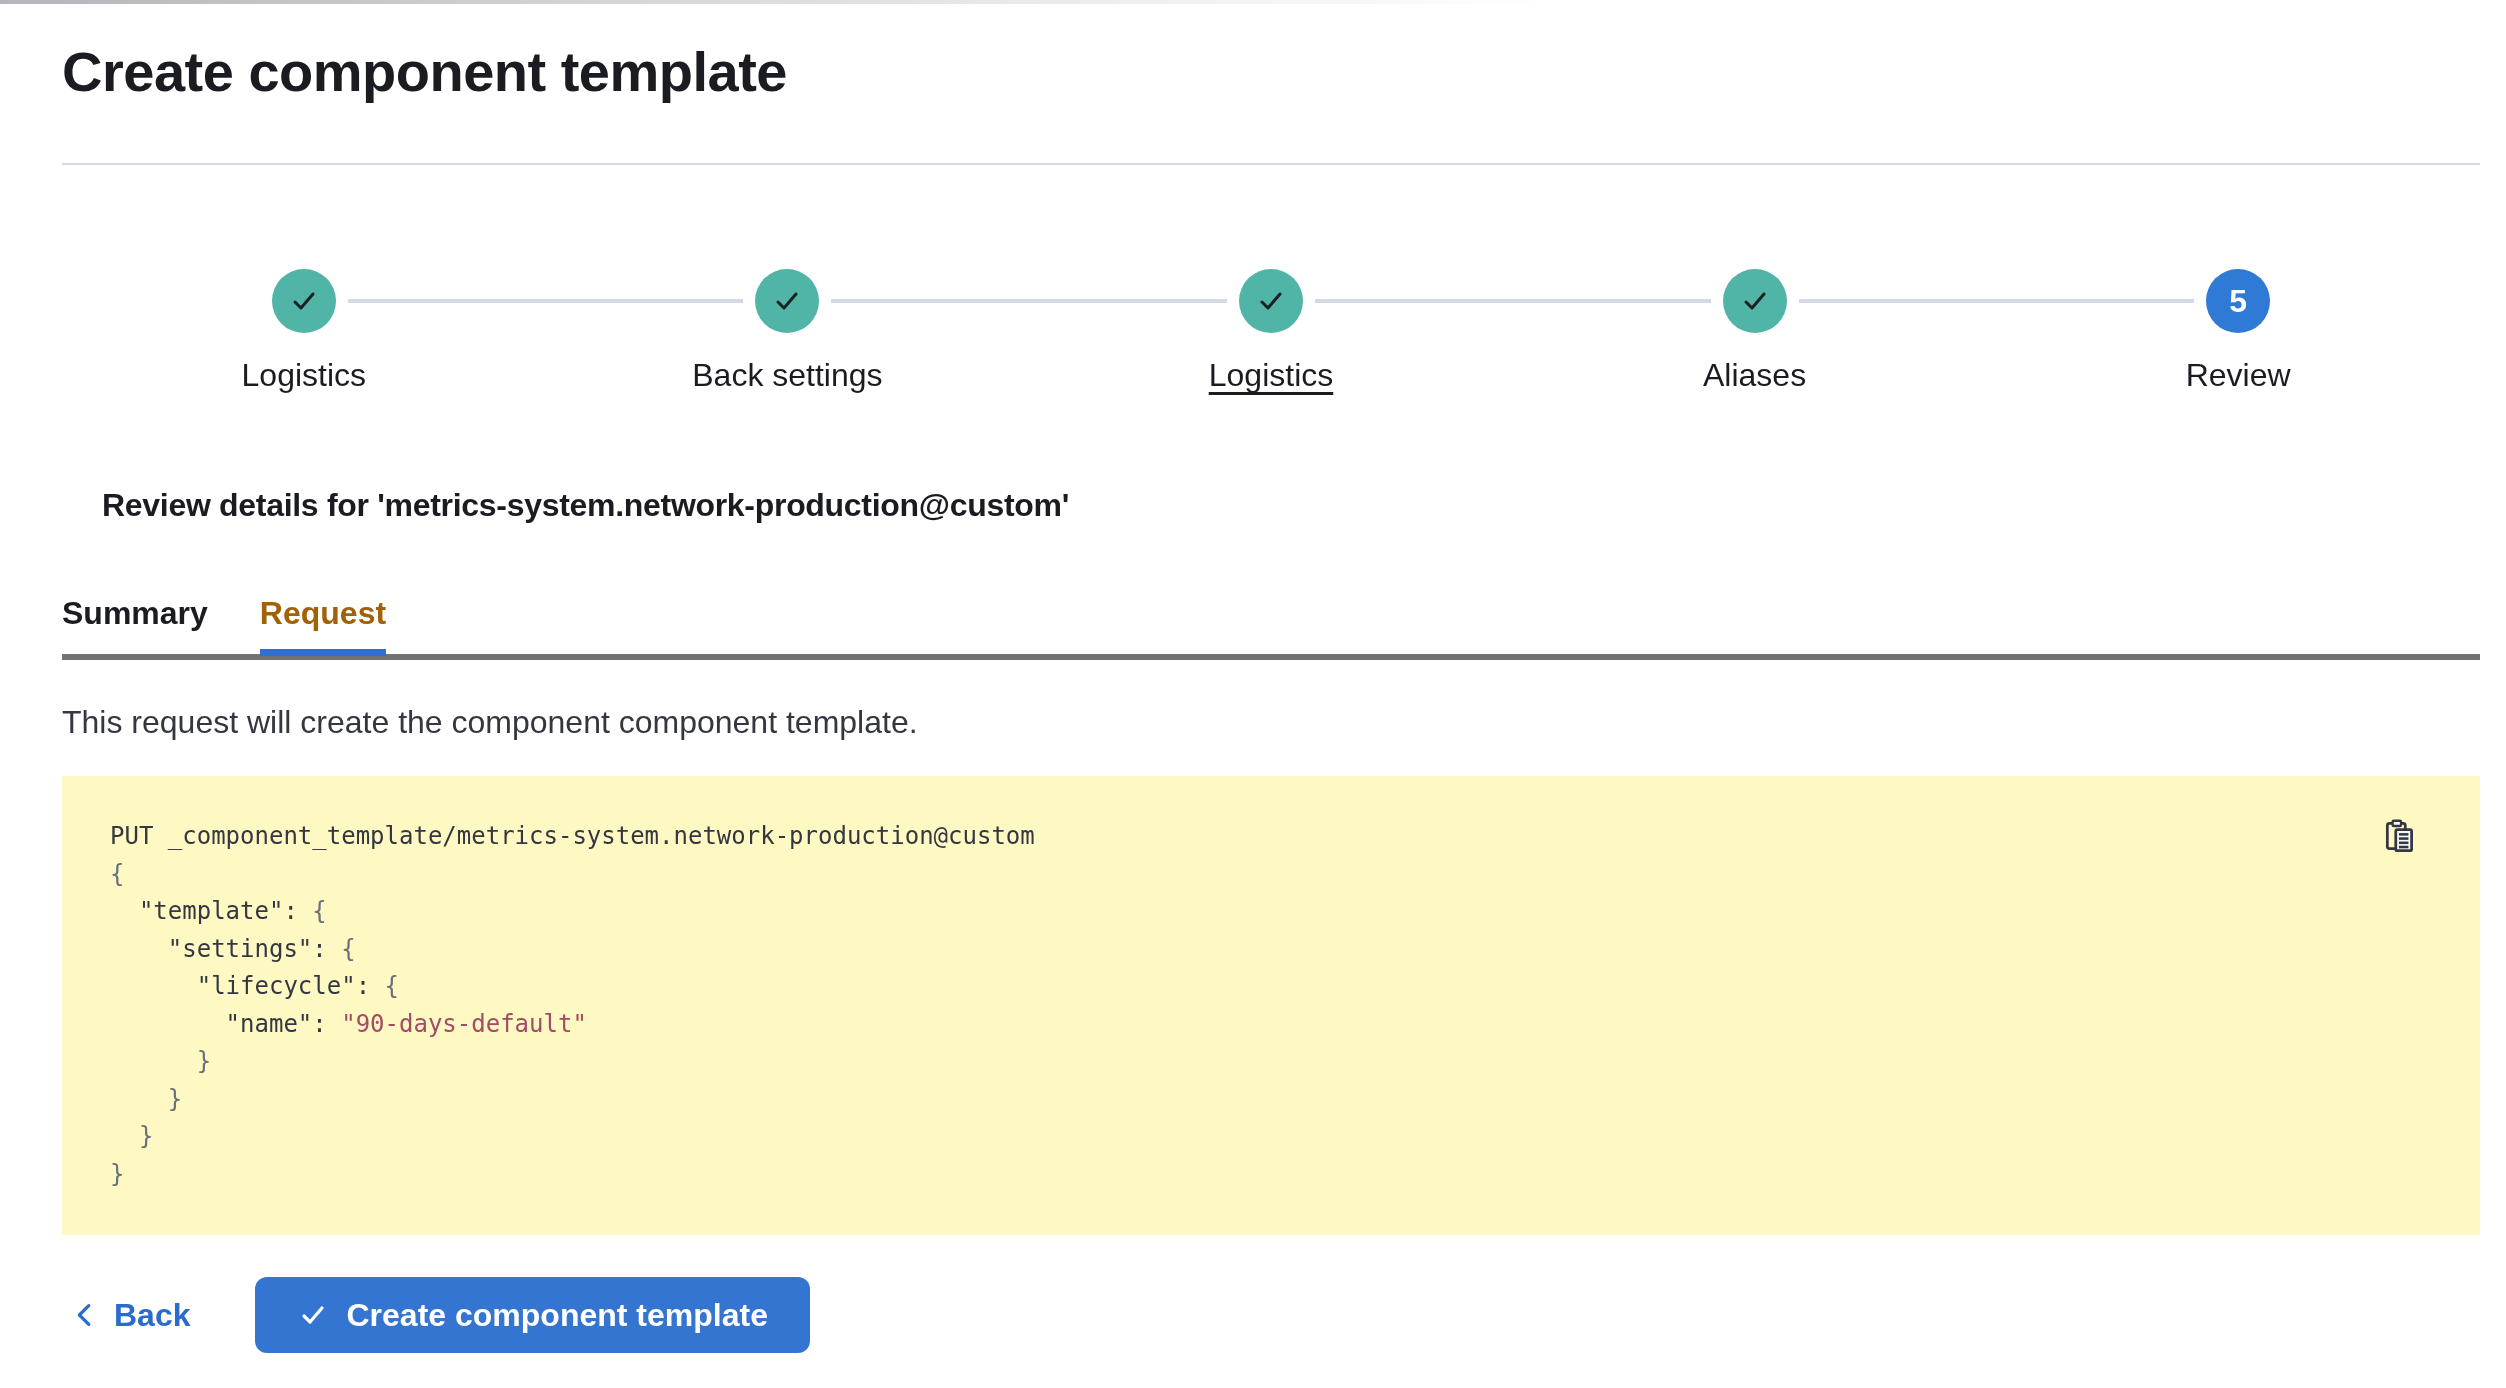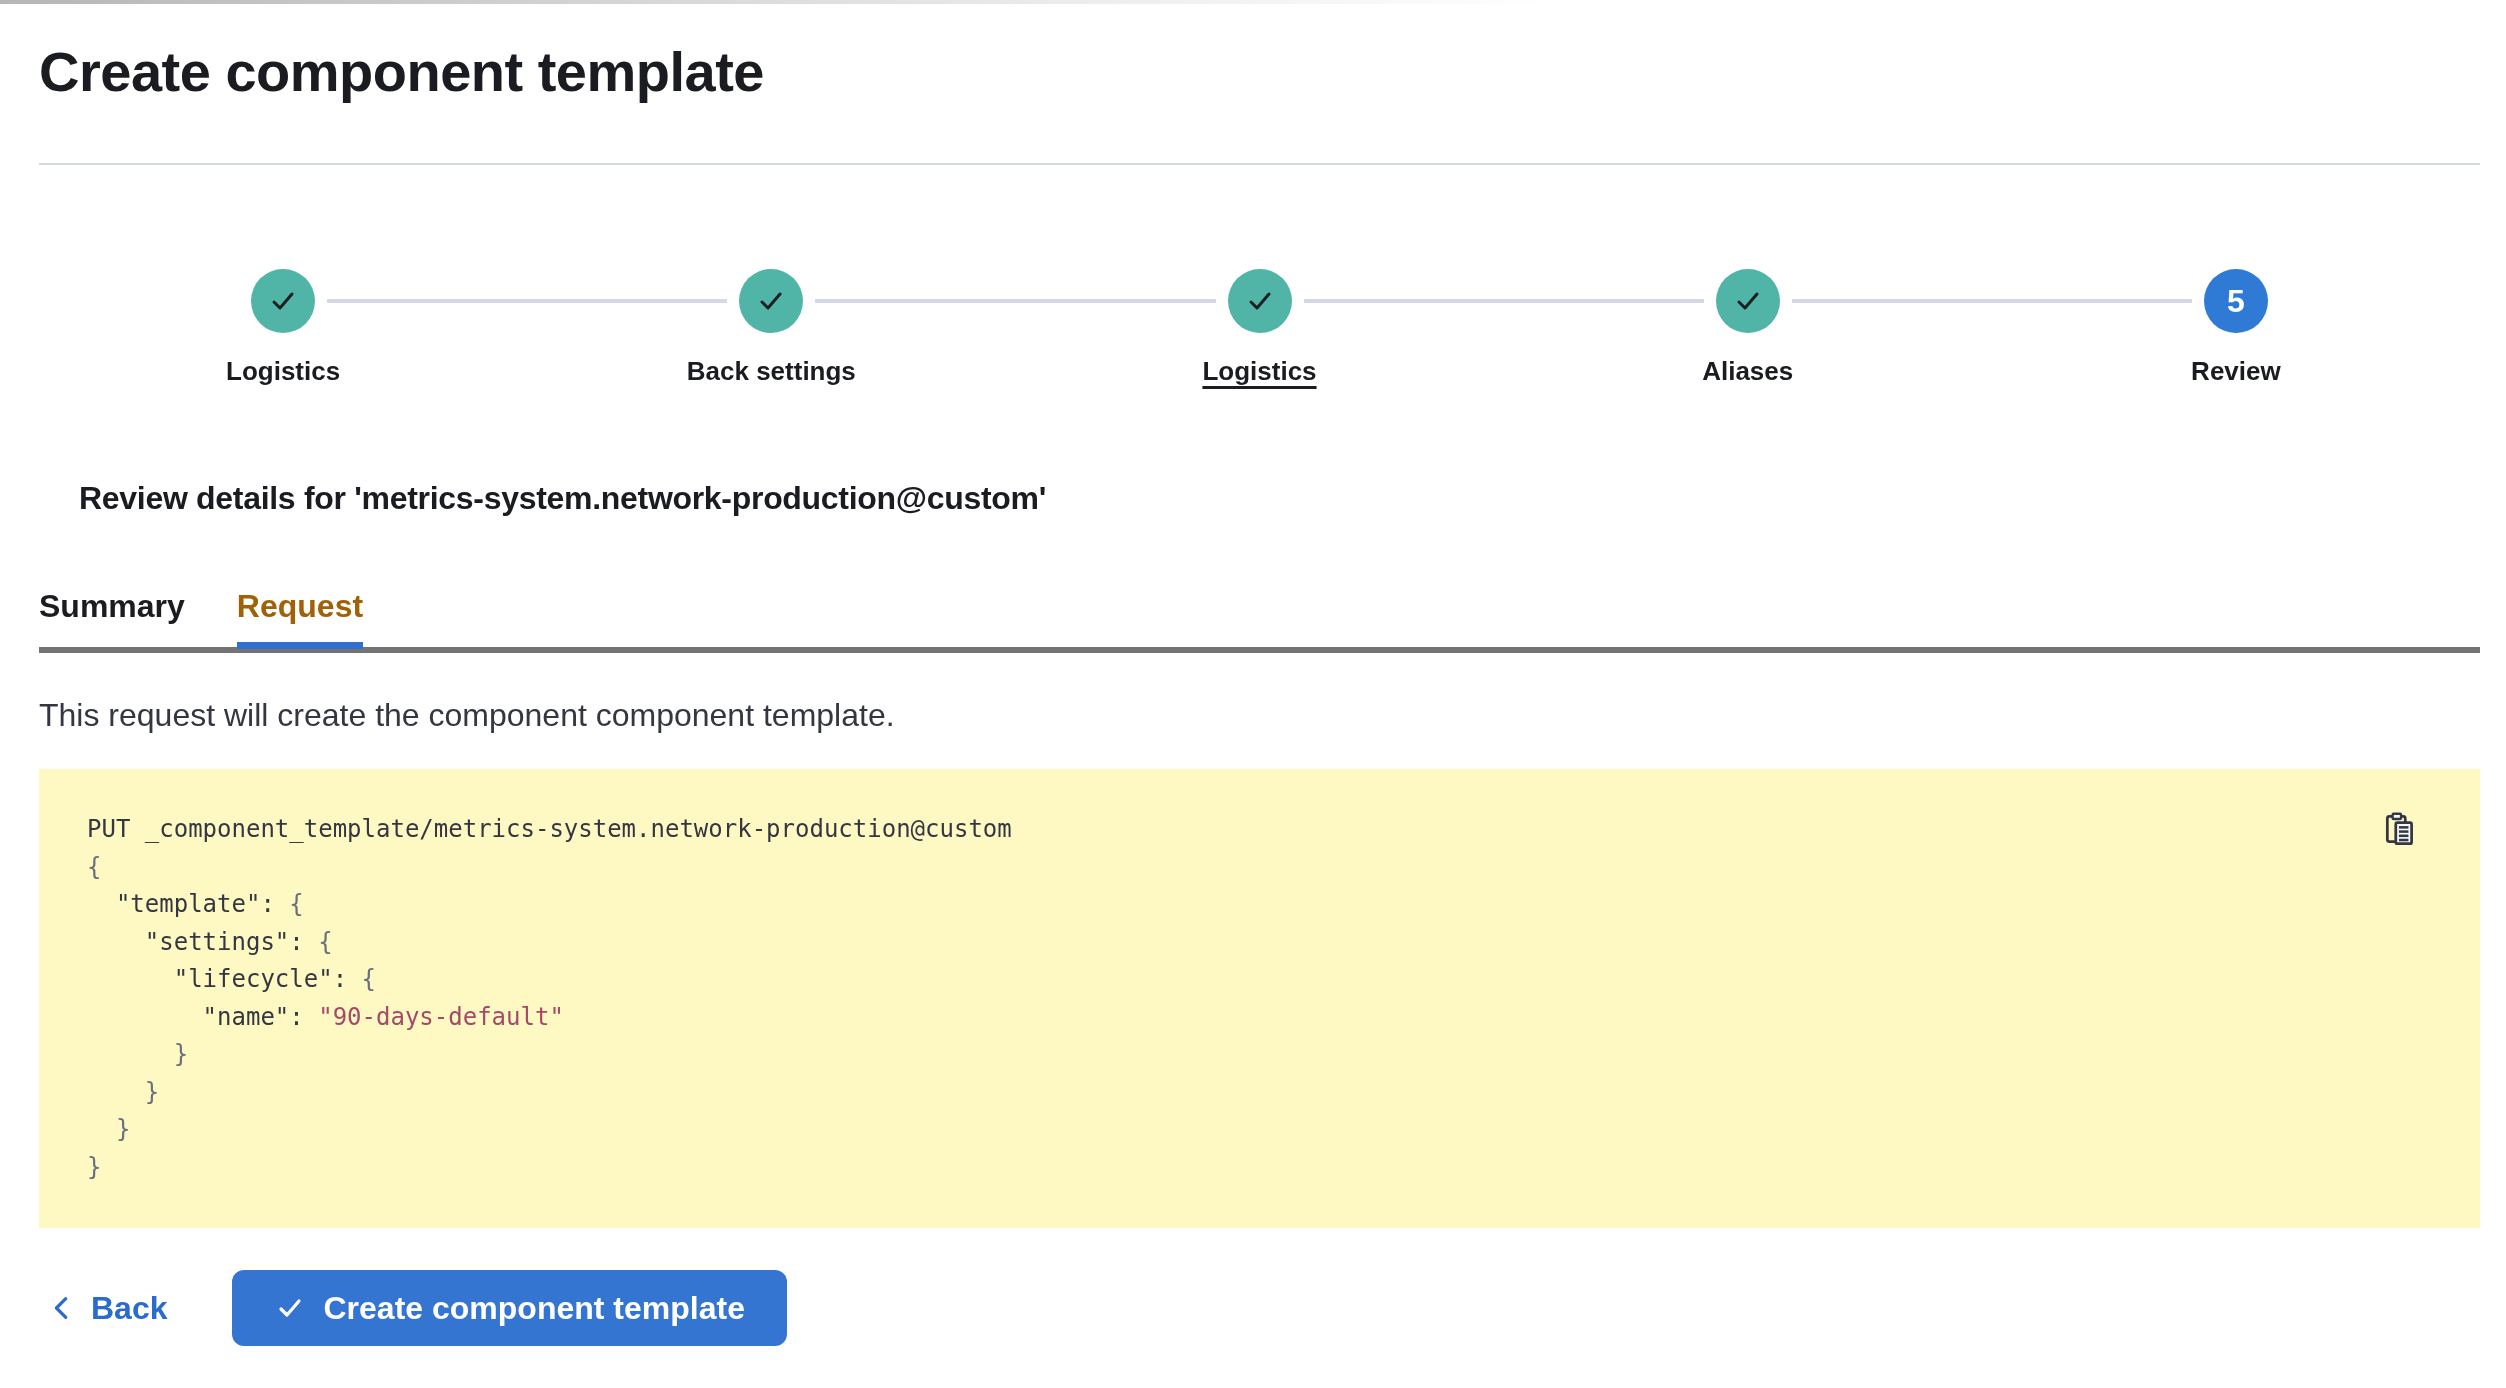--- a/index.html
+++ b/index.html
@@ -1,34 +1,34 @@
 <!DOCTYPE html>
 <html><head>
 <meta charset="utf-8">
 <style>
   * { margin:0; padding:0; box-sizing:border-box; }
   html,body { width:2506px; height:1388px; background:#fff; overflow:hidden;
     font-family:"Liberation Sans","DejaVu Sans",sans-serif; }
   .top-edge { position:absolute; top:0; left:0; width:100%; height:4px;
     background:linear-gradient(to right, rgba(45,45,55,.35), rgba(45,45,55,.08) 45%, rgba(45,45,55,0) 62%); }
-  .container { padding:38px 26px 0 39px; }
+  .container { padding:38px 26px 0 62px; }
 
   h1.page-title { font-size:56px; font-weight:700; color:#1a1c21; line-height:1.2; letter-spacing:-0.5px; }
   .title-rule { border:none; border-top:2px solid #d3dae6; margin-top:58px; }
 
   
   .stepper { display:flex; margin-top:104px; }
   .step { flex:1; display:flex; flex-direction:column; align-items:center; position:relative; cursor:pointer; }
   .step:not(:first-child)::before { content:""; position:absolute; top:30px; height:4px;
     background:#d3dae6; left:calc(-50% + 44px); width:calc(100% - 88px); }
   .step-circle { width:64px; height:64px; border-radius:50%; display:flex; align-items:center; justify-content:center; z-index:1; }
   .step-circle.done { background:#50b5a6; }
   .step-circle.current { background:#2e7ad5; }
   .step-num { color:#fff; font-size:32px; font-weight:600; }
-  .step-label { margin-top:24px; font-size:26px; font-weight:700; color:#1a1c21; line-height:1.15; }
+  .step-label { margin-top:24px; font-size:32px; font-weight:400; color:#1a1c21; line-height:1.15; }
   .step-label.underlined { text-decoration:underline; text-decoration-thickness:3px; text-underline-offset:6px; }
 
   h2.review-heading { margin-top:92px; font-size:32px; font-weight:700; color:#1a1c21; line-height:1.2; letter-spacing:-0.3px;margin-left:40px; }
 
   
   .tabs { margin-top:70px; display:flex; gap:52px; border-bottom:6px solid #737373; }
   .tab { font-size:32px; font-weight:700; line-height:38px; padding-bottom:22px; position:relative; cursor:pointer; color:#1a1c21; }
   .tab.active { color:#a16207; }
   .tab.active::after { content:""; position:absolute; left:0; right:0; bottom:-2px; height:7px; background:#2e6fd0; }
 

